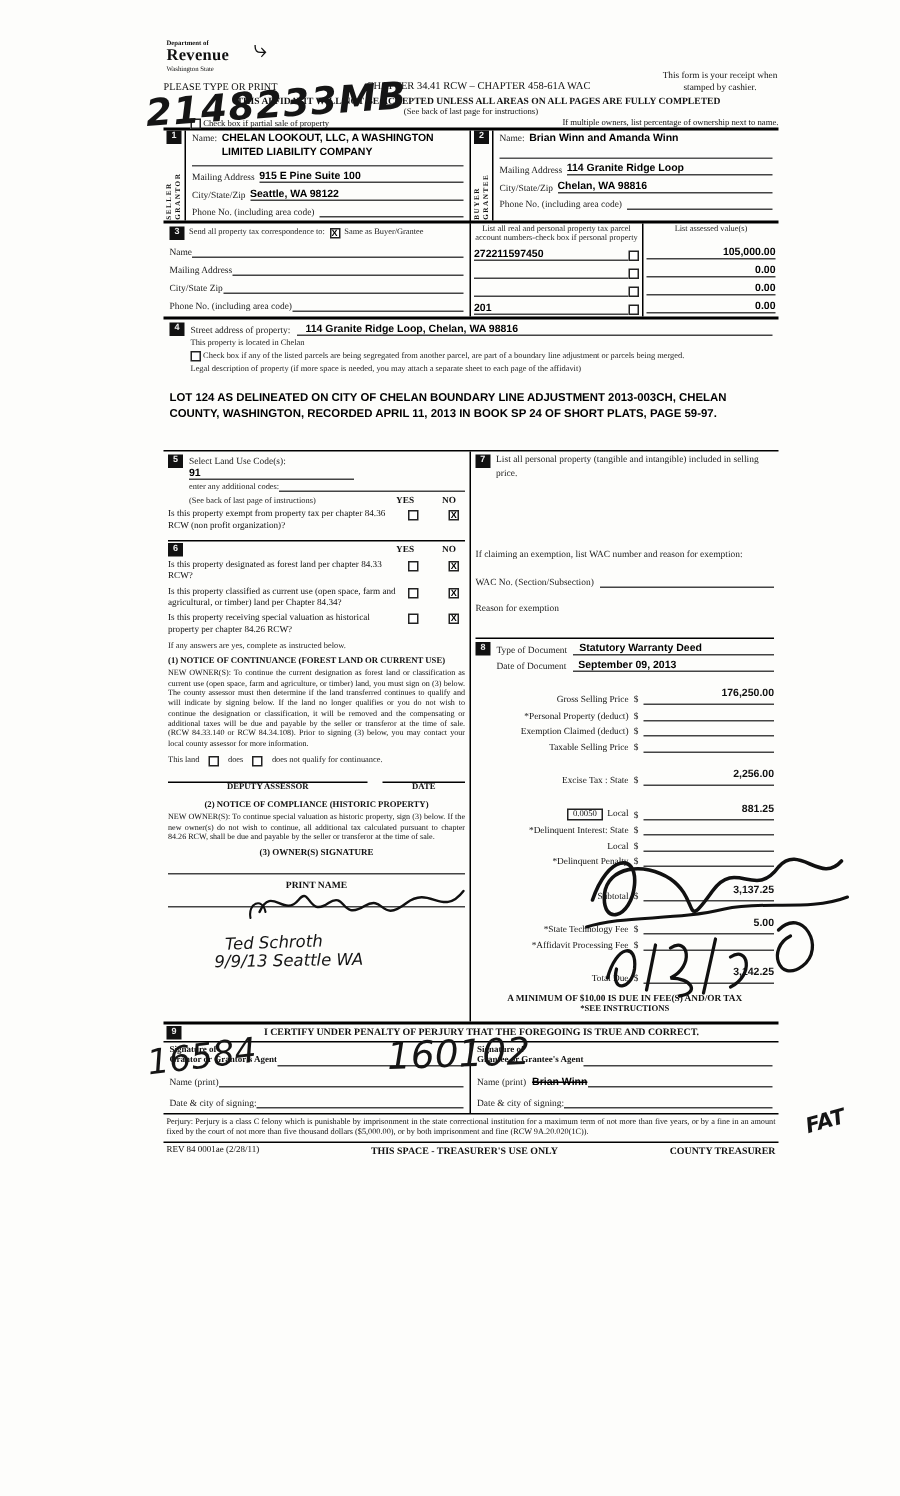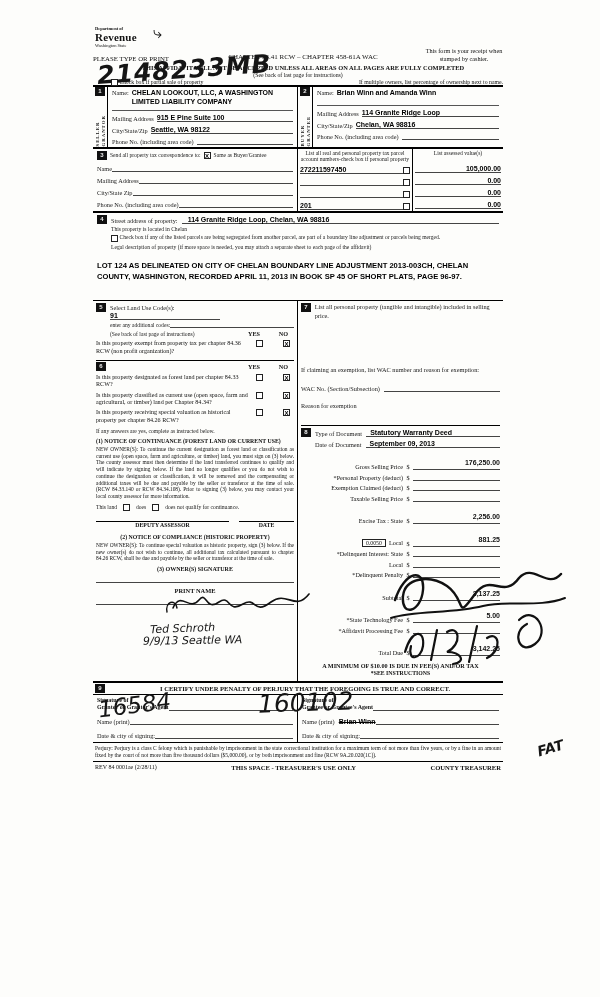--- a/index.html
+++ b/index.html
@@ -1,18 +1,18 @@
 <!DOCTYPE html>
 <html><head>
 <meta charset="utf-8">
 <style>
   * { margin:0; padding:0; box-sizing:border-box; }
   body { font-family:"Liberation Serif", serif; background:#ffffff; }
   .page { position:relative; width:600px; height:997px; background:#fdfdfb; overflow:hidden; color:#111; }
-  .form { position:absolute; left:93px; top:25px; width:410px; }
+  .form { position:absolute; left:109px; top:25px; width:410px; }
 
   
   .lbl { font-size:6.3px; color:#1a1a1a; }
   .tiny { font-size:5.6px; color:#1a1a1a; }
   .val { font-family:"Liberation Sans", sans-serif; font-weight:bold; font-size:7px; color:#000; }
   .uline { border-bottom:1px solid #444; }
   .cb { display:inline-block; width:7px; height:7px; border:1px solid #222; background:#fff;
         font:bold 6px/7px "Liberation Sans", sans-serif; text-align:center; vertical-align:middle; color:#000; }
   .secnum { display:inline-block; width:10px; height:9px; background:#111; color:#eee;
             font:bold 6px/9px "Liberation Sans", sans-serif; text-align:center; }
@@ -246,21 +246,21 @@
       </div>
       <div class="tiny" style="margin-top:2px; margin-left:14px;">
         <span>This property is located in</span>
         <span>Chelan</span>
       </div>
       <div class="tiny" style="margin-top:2px; margin-left:14px;">
         <span class="cb"></span>
         <span>Check box if any of the listed parcels are being segregated from another parcel, are part of a boundary line adjustment or parcels being merged.</span>
       </div>
       <div class="tiny" style="margin-top:2px; margin-left:14px;">Legal description of property (if more space is needed, you may attach a separate sheet to each page of the affidavit)</div>
-      <div class="val" style="font-size:7.6px; line-height:1.45; margin-top:10px;">LOT 124 AS DELINEATED ON CITY OF CHELAN BOUNDARY LINE ADJUSTMENT 2013-003CH, CHELAN COUNTY, WASHINGTON, RECORDED APRIL 11, 2013 IN BOOK SP 45 OF SHORT PLATS, PAGE 96-97.</div>
+      <div class="val" style="font-size:7.6px; line-height:1.45; margin-top:10px;">LOT 124 AS DELINEATED ON CITY OF CHELAN BOUNDARY LINE ADJUSTMENT 2013-003CH, CHELAN COUNTY, WASHINGTON, RECORDED APRIL 11, 2013 IN BOOK SP 24 OF SHORT PLATS, PAGE 59-97.</div>
     </div>
 
     <div class="cols">
 
       <div class="colL">
         <div class="flex" style="align-items:center; gap:4px;">
           <span class="secnum">5</span>
           <span class="lbl">Select Land Use Code(s):</span>
         </div>
         <div class="val uline" style="margin-left:14px; width:110px;">91</div>

